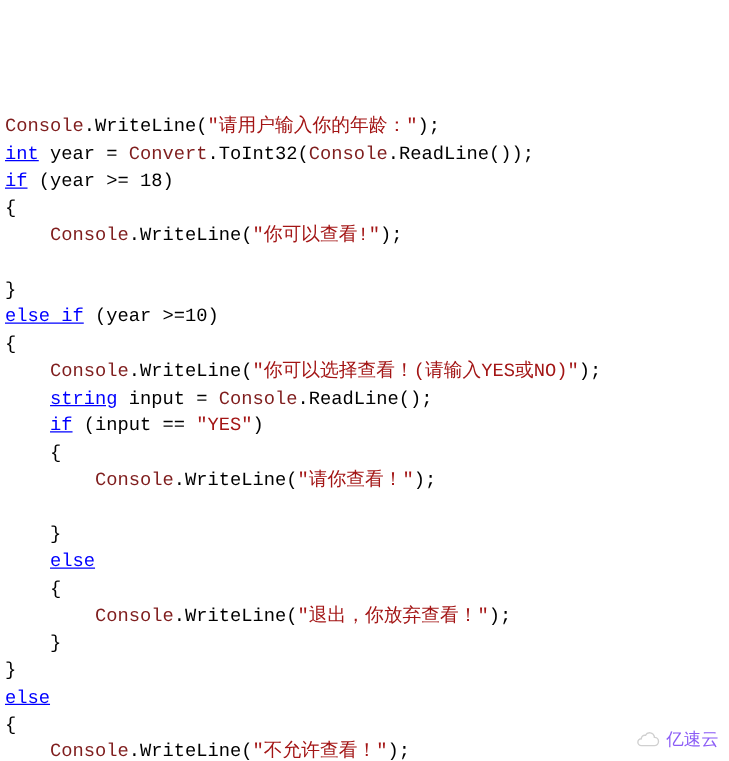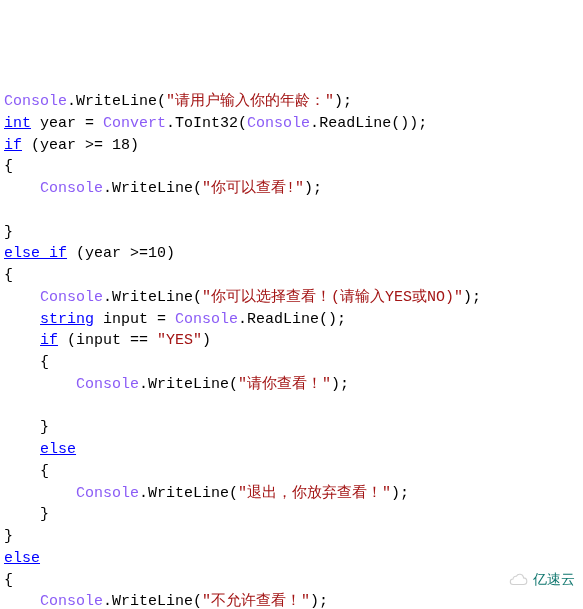--- a/index.html
+++ b/index.html
@@ -11,31 +11,31 @@
     line-height: 1.45;
     white-space: pre;
     color: #000000;
     width: 583px;
     height: 609px;
     box-sizing: border-box;
     position: relative;
     overflow: hidden;
   }
   .kw { color: #0000ff; text-decoration: underline; }
-  .type { color: #8b5cf6; }
+  .type { color: #7f1d1d; }
   .str { color: #a31515; }
   .punct { color: #000000; }
   .ident { color: #000000; font-family: Liberation Mono, monospace; }
   .watermark {
     position: absolute;
     right: 8px;
-    bottom: 20px;
+    bottom: 8px;
     font-family: Arial, sans-serif;
     font-size: 14px;
-    color: #0f766e;
+    color: #8b5cf6;
     display: flex;
     align-items: center;
     gap: 4px;
     pointer-events: none;
   }
   .watermark svg { width: 22px; height: 14px; }
 </style>
 </head>
 <body>
 

